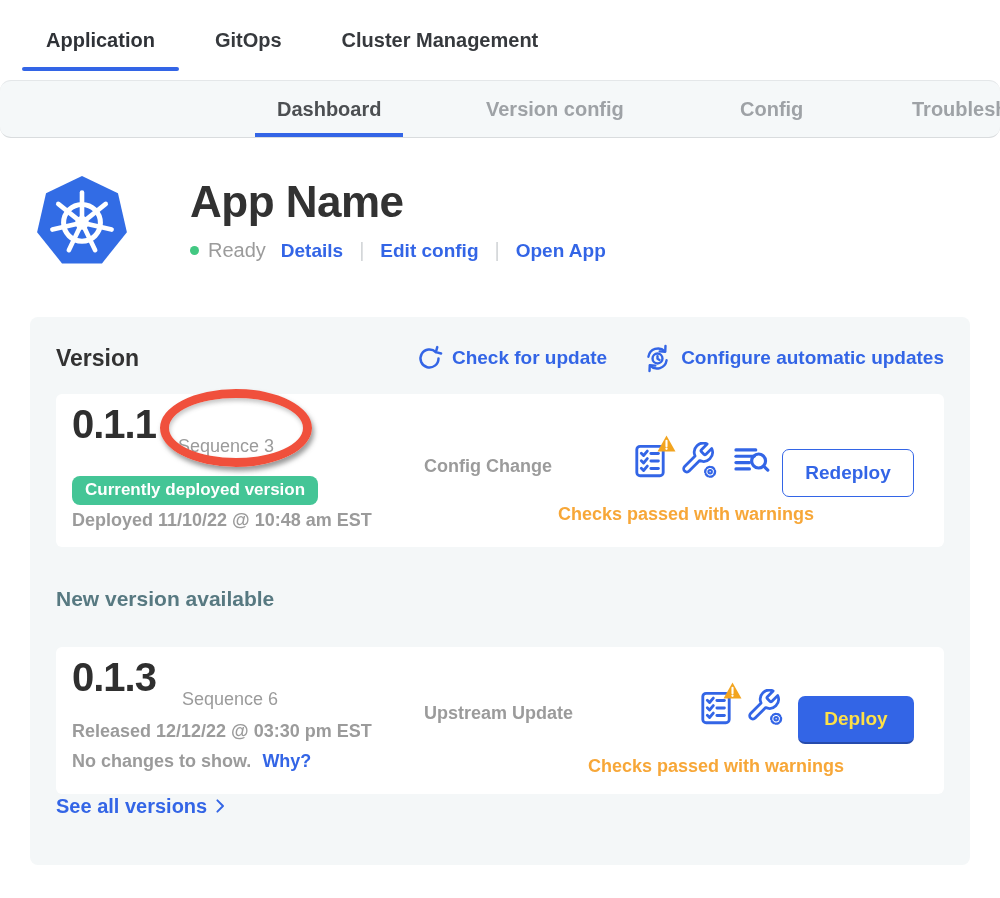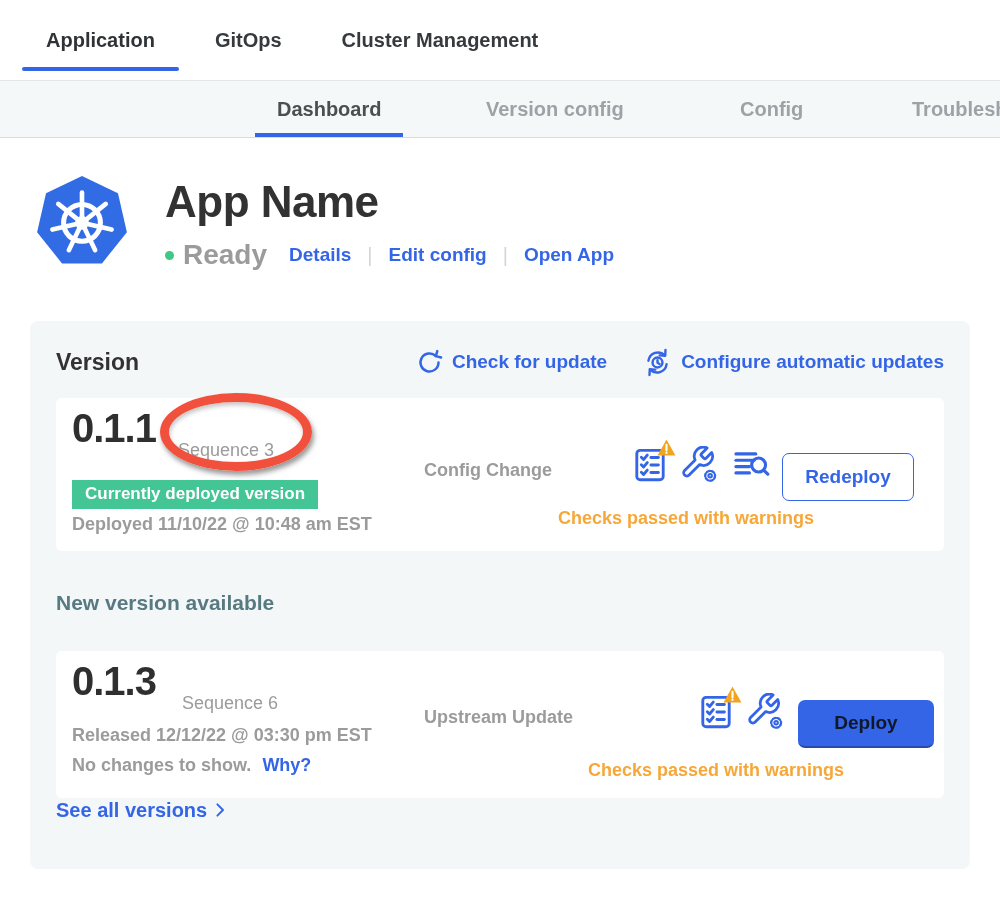--- a/index.html
+++ b/index.html
@@ -15,69 +15,69 @@
   }
   
   .topnav{height:80px;display:flex;align-items:stretch;padding-left:22px;gap:12px;}
   .topnav-item{position:relative;display:flex;align-items:center;padding:0 24px;
     font-size:20px;font-weight:600;color:#36393d;cursor:pointer;white-space:nowrap;}
   .topnav-item.active{font-weight:700;color:#2f3237;justify-content:center;}
   .topnav-item.active .underline{position:absolute;left:0;right:0;bottom:9px;height:4px;
     background:var(--accent);border-radius:2px;}
   
   .subnav{position:relative;height:58px;background:var(--subnav-bg);
-    border-top:1px solid #e4e7e9;border-bottom:1px solid #d9dcde;}
+    border-top:1px solid #e4e7e9;border-bottom:1px solid #d9dcde;border-radius:11px;}
   .subnav-item{position:absolute;top:0;bottom:0;display:flex;align-items:center;
     padding:0 22px;font-size:20px;font-weight:600;color:#9ea2a6;cursor:pointer;white-space:nowrap;}
   .subnav-item.active{color:#4c4f52;font-weight:700;}
   .subnav-item.active .underline{position:absolute;left:0;right:0;bottom:0;height:4px;background:var(--accent);}
   .sp1{left:255px;} .sp2{left:464px;} .sp3{left:718px;} .sp4{left:890px;}
   
-  .app-header{display:flex;margin:37px 0 0 36px;}
+  .app-header{display:flex;margin:37px 0 0 36px;gap:25px;}
   .app-logo{width:92px;height:92px;flex:0 0 92px;}
   .app-head-text{margin-left:37px;padding-top:2px;}
   .app-title{font-size:44px;font-weight:700;line-height:50px;letter-spacing:-.5px;color:var(--dark-text);}
   .status-row{display:flex;align-items:center;margin-top:12px;}
   .dot{width:9px;height:9px;border-radius:50%;background:var(--dot-green);margin-right:9px;}
-  .status-label{font-size:28px;font-weight:700;color:var(--gray-text);margin-right:22px;}
+  .status-label{font-size:20px;font-weight:400;color:var(--gray-text);margin-right:15px;}
   .hlink{font-size:19px;font-weight:700;color:var(--accent);cursor:pointer;}
   .sep{color:#d3d6d8;font-size:20px;margin:0 16px;font-weight:400;}
   
   .panel{margin:50px 30px 0;height:548px;background:var(--panel-bg);border-radius:8px;padding:27px 26px 21px;}
   .panel-header{display:flex;justify-content:space-between;align-items:center;height:28px;}
   .panel-title{font-size:23px;font-weight:700;color:var(--dark-text);}
   .panel-actions{display:flex;align-items:center;gap:36px;}
   .action-link{display:flex;align-items:center;gap:9px;font-size:19px;font-weight:700;color:var(--accent);cursor:pointer;}
   
   .release-card{position:relative;background:#fff;border-radius:6px;}
   .card-current{height:153px;margin-top:22px;}
   .card-new{height:147px;margin-top:36px;}
   .ver-number{position:absolute;left:16px;top:8px;font-size:40px;font-weight:700;color:#2f2f2f;letter-spacing:-1px;}
   .ver-seq{position:absolute;top:42px;font-size:18px;color:var(--gray-text);}
   .seq-cur{left:122px;} .seq-new{left:126px;}
   .annotation-ellipse{position:absolute;left:104px;top:-5px;width:152px;height:78px;border-radius:50%;
     border:9px solid var(--annotation-red);z-index:5;pointer-events:none;
     box-shadow:2px 4px 5px rgba(70,70,70,.55), inset 1px 3px 4px rgba(70,70,70,.30);}
   .badge{position:absolute;left:16px;top:82px;background:var(--badge-green);color:#fff;
-    font-size:17px;font-weight:700;padding:4px 13px 5px;border-radius:0;white-space:nowrap;}
+    font-size:17px;font-weight:700;padding:4px 13px 5px;border-radius:8px;white-space:nowrap;}
   .meta-line{position:absolute;left:16px;font-size:18px;font-weight:600;color:var(--gray-text);white-space:nowrap;}
   .deployed{top:116px;} .released{top:74px;} .changes{top:104px;font-weight:600;}
   .changes .hlink{font-size:18px;margin-left:6px;}
   .source-label{position:absolute;left:368px;font-size:18px;font-weight:700;color:var(--gray-text);white-space:nowrap;}
   .src-cur{top:62px;} .src-new{top:56px;}
   .icon-row{position:absolute;display:flex;align-items:center;gap:13px;}
   .ir-cur{left:576px;top:48px;} .ir-new{left:642px;top:42px;}
   .status-icon{position:relative;cursor:pointer;line-height:0;}
   .warn-badge{position:absolute;right:-8px;top:-8px;line-height:0;}
   .btn{position:absolute;display:flex;align-items:center;justify-content:center;
     font-size:19px;font-weight:700;border-radius:7px;cursor:pointer;font-family:inherit;}
   .btn-outline{left:726px;top:55px;width:132px;height:48px;background:#fff;
     border:1.5px solid var(--accent);color:var(--accent);}
-  .btn-solid{left:742px;top:49px;width:136px;height:48px;background:var(--accent);
-    border:none;border-bottom:2px solid rgba(0,0,0,.25);color:#0f172a;}
+  .btn-solid{left:742px;top:49px;width:116px;height:48px;background:var(--accent);
+    border:none;border-bottom:2px solid rgba(0,0,0,.25);color:#fde047;}
   .checks-warning{position:absolute;font-size:18px;font-weight:700;color:var(--warning-orange);text-align:center;}
   .cw-cur{left:360px;top:110px;width:540px;} .cw-new{left:400px;top:109px;width:520px;}
   .new-version-heading{margin-top:40px;font-size:21px;font-weight:700;color:var(--teal-heading);line-height:24px;}
   .see-all{display:flex;align-items:center;gap:4px;font-size:20px;
     font-weight:700;color:var(--accent);cursor:pointer;width:max-content;line-height:24px;}
   svg{display:block;}
 </style>
 </head>
 <body>
 

